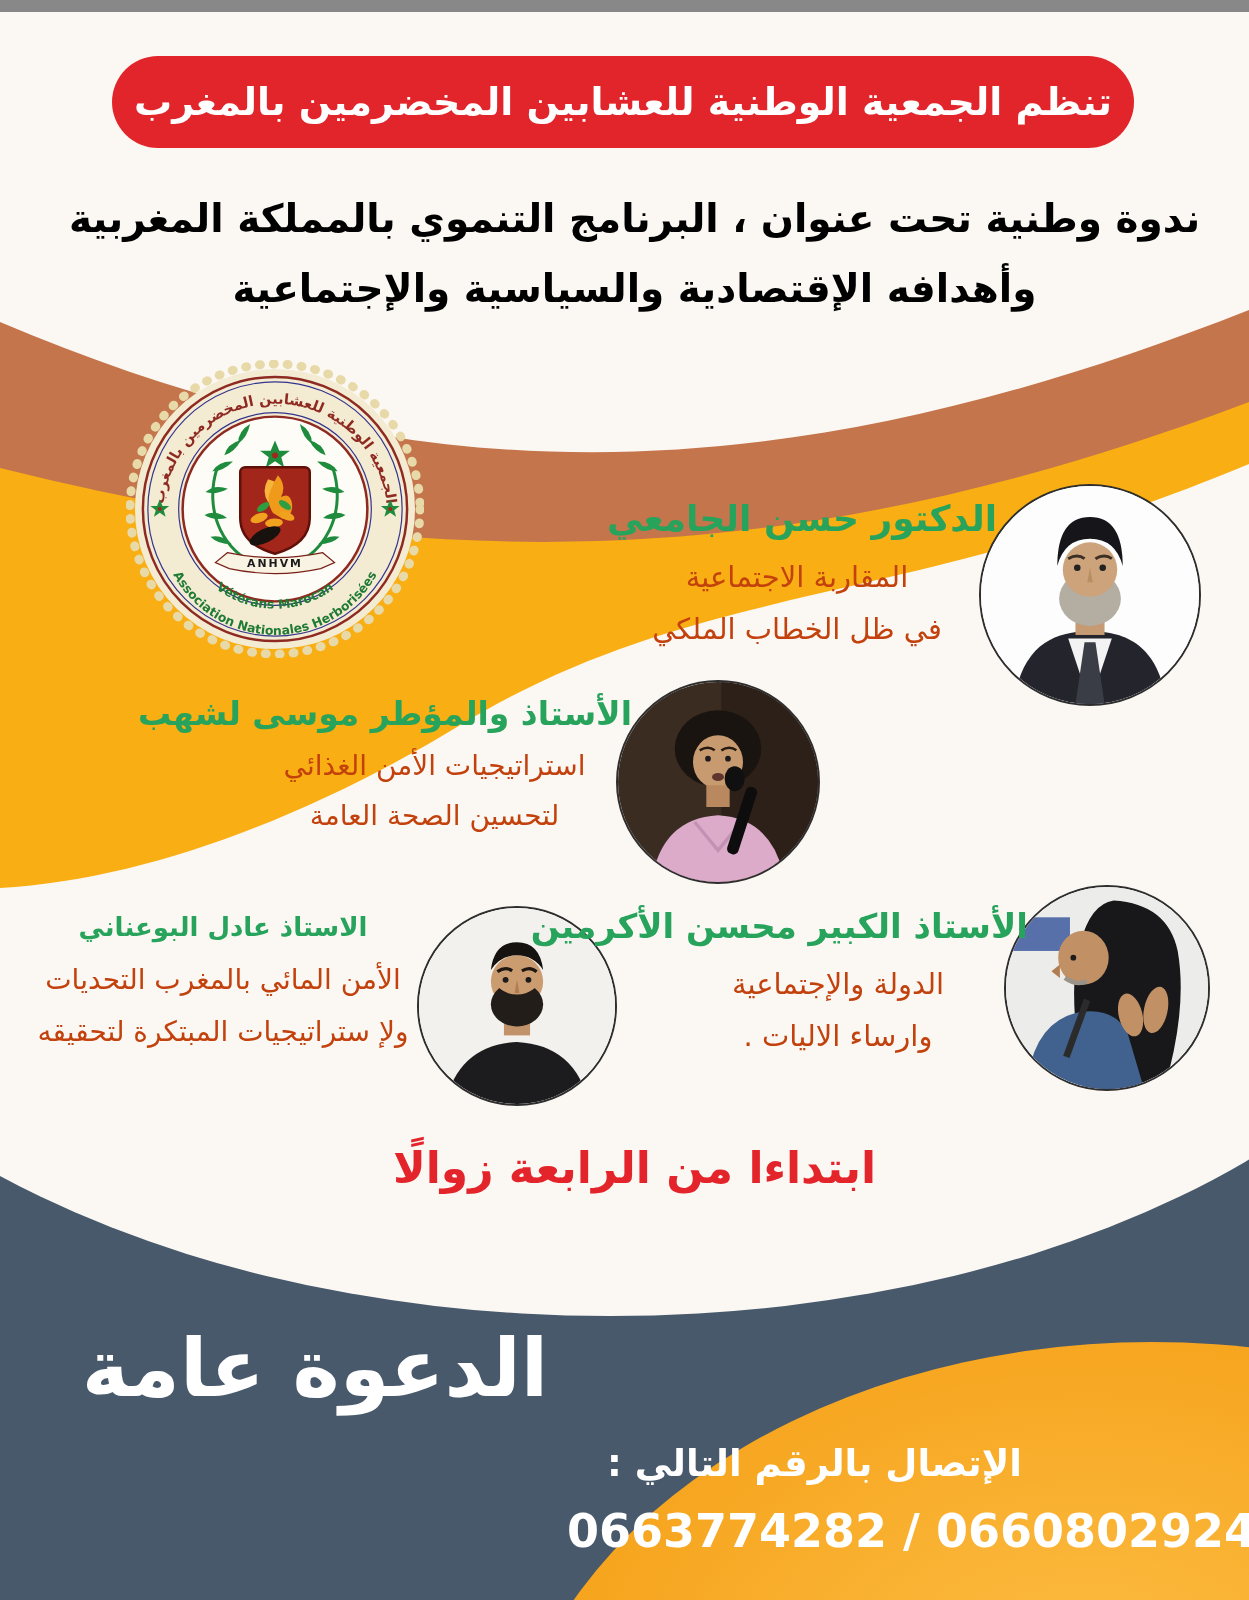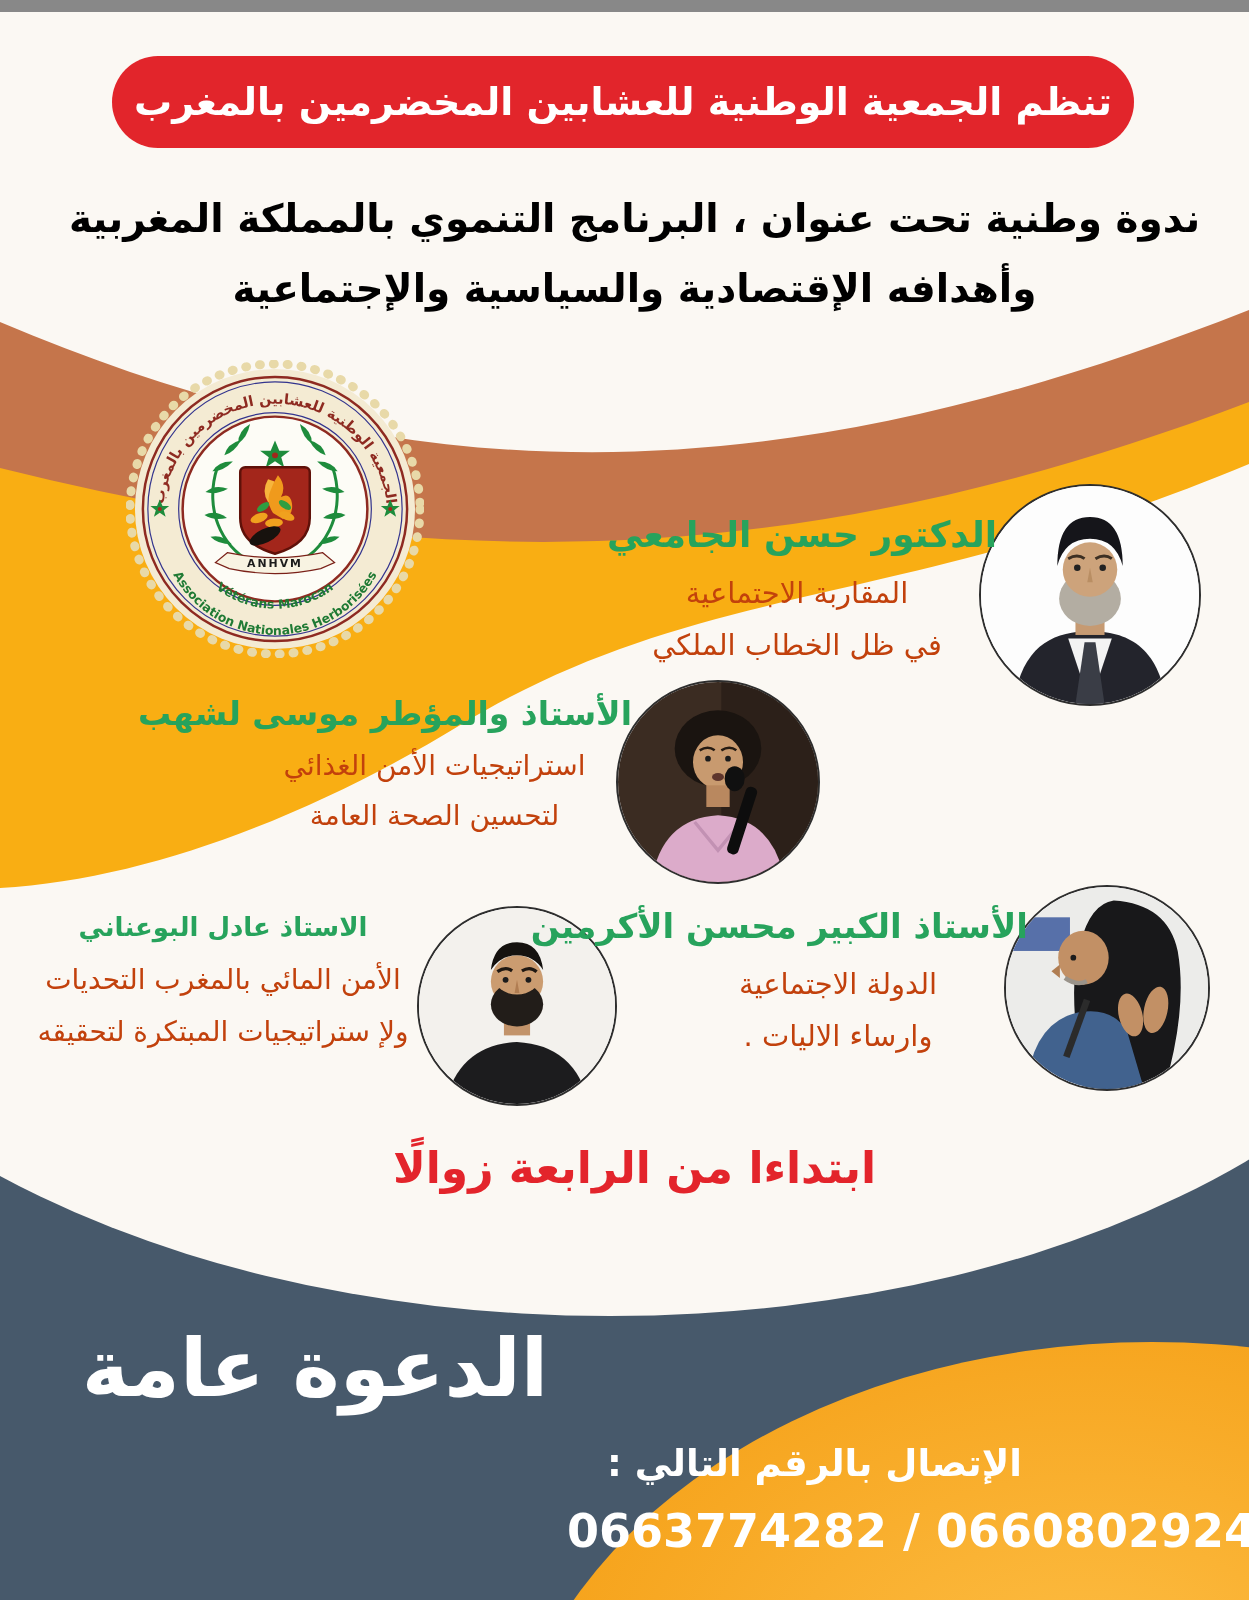--- a/index.html
+++ b/index.html
@@ -40,21 +40,21 @@
   #sp2-photo{left:616px;top:668px;width:204px;height:204px;}
   #sp3-photo{left:417px;top:894px;width:200px;height:200px;}
   #sp4-photo{left:1004px;top:873px;width:206px;height:206px;}
 
   
   .speaker-block{white-space:nowrap;}
   .sp-name{
     color:#27A35C;font-weight:700;margin-bottom:12px;
   }
   .sp-line{color:#c2410c;font-weight:500;}
-  #sp1-text{right:272px;top:502px;width:400px;}
+  #sp1-text{right:272px;top:486px;width:400px;}
   #sp1-text .sp-name{font-size:36px;text-align:right;}
   #sp1-text .sp-line{font-size:29px;line-height:52px;text-align:center;}
   #sp2-text{right:637px;top:682px;width:395px;}
   #sp2-text .sp-name{font-size:33px;text-align:right;margin-bottom:8px;}
   #sp2-text .sp-line{font-size:28px;line-height:50px;text-align:center;}
   #sp3-text{left:28px;top:900px;width:390px;}
   #sp3-text .sp-name{font-size:26px;text-align:center;}
   #sp3-text .sp-line{font-size:28px;line-height:52px;text-align:center;}
   #sp4-text{right:241px;top:894px;width:380px;}
   #sp4-text .sp-name{font-size:34px;text-align:right;}
@@ -264,21 +264,21 @@
       <circle cx="40" cy="42" r="1.7" fill="#1c1c1c"></circle>
       <path d="M35,54 q7,5 13,2" stroke="#9A938A" stroke-width="2.6" fill="none"></path>
       <path d="M12,120 q4,-42 34,-46 q18,-2 26,12 l10,34 Z" fill="#41628E"></path>
       <rect x="40" y="66" width="4" height="36" transform="rotate(20 42 84)" fill="#2B2B2B"></rect>
       <ellipse cx="74" cy="76" rx="7" ry="13" transform="rotate(-14 74 76)" fill="#C29065"></ellipse>
       <ellipse cx="89" cy="73" rx="7" ry="14" transform="rotate(12 89 73)" fill="#C29065"></ellipse>
     </svg>
   </div>
   <div id="sp4-text" class="speaker-block abs" dir="rtl">
     <div class="sp-name">الأستاذ الكبير محسن الأكرمين</div>
-    <div class="sp-line">الدولة الاجتماعية</div>
+    <div class="sp-line">الدولة والإجتماعية</div>
     <div class="sp-line">وارساء الاليات .</div>
   </div>
 
   <div id="event" class="abs" dir="rtl">
     <div>ابتداءا من الرابعة زوالًا</div>
   </div>
 
   <div id="invitation" class="abs" dir="rtl">الدعوة عامة</div>
 
   <div id="contact-label" class="abs" dir="rtl">الإتصال بالرقم التالي :</div>

